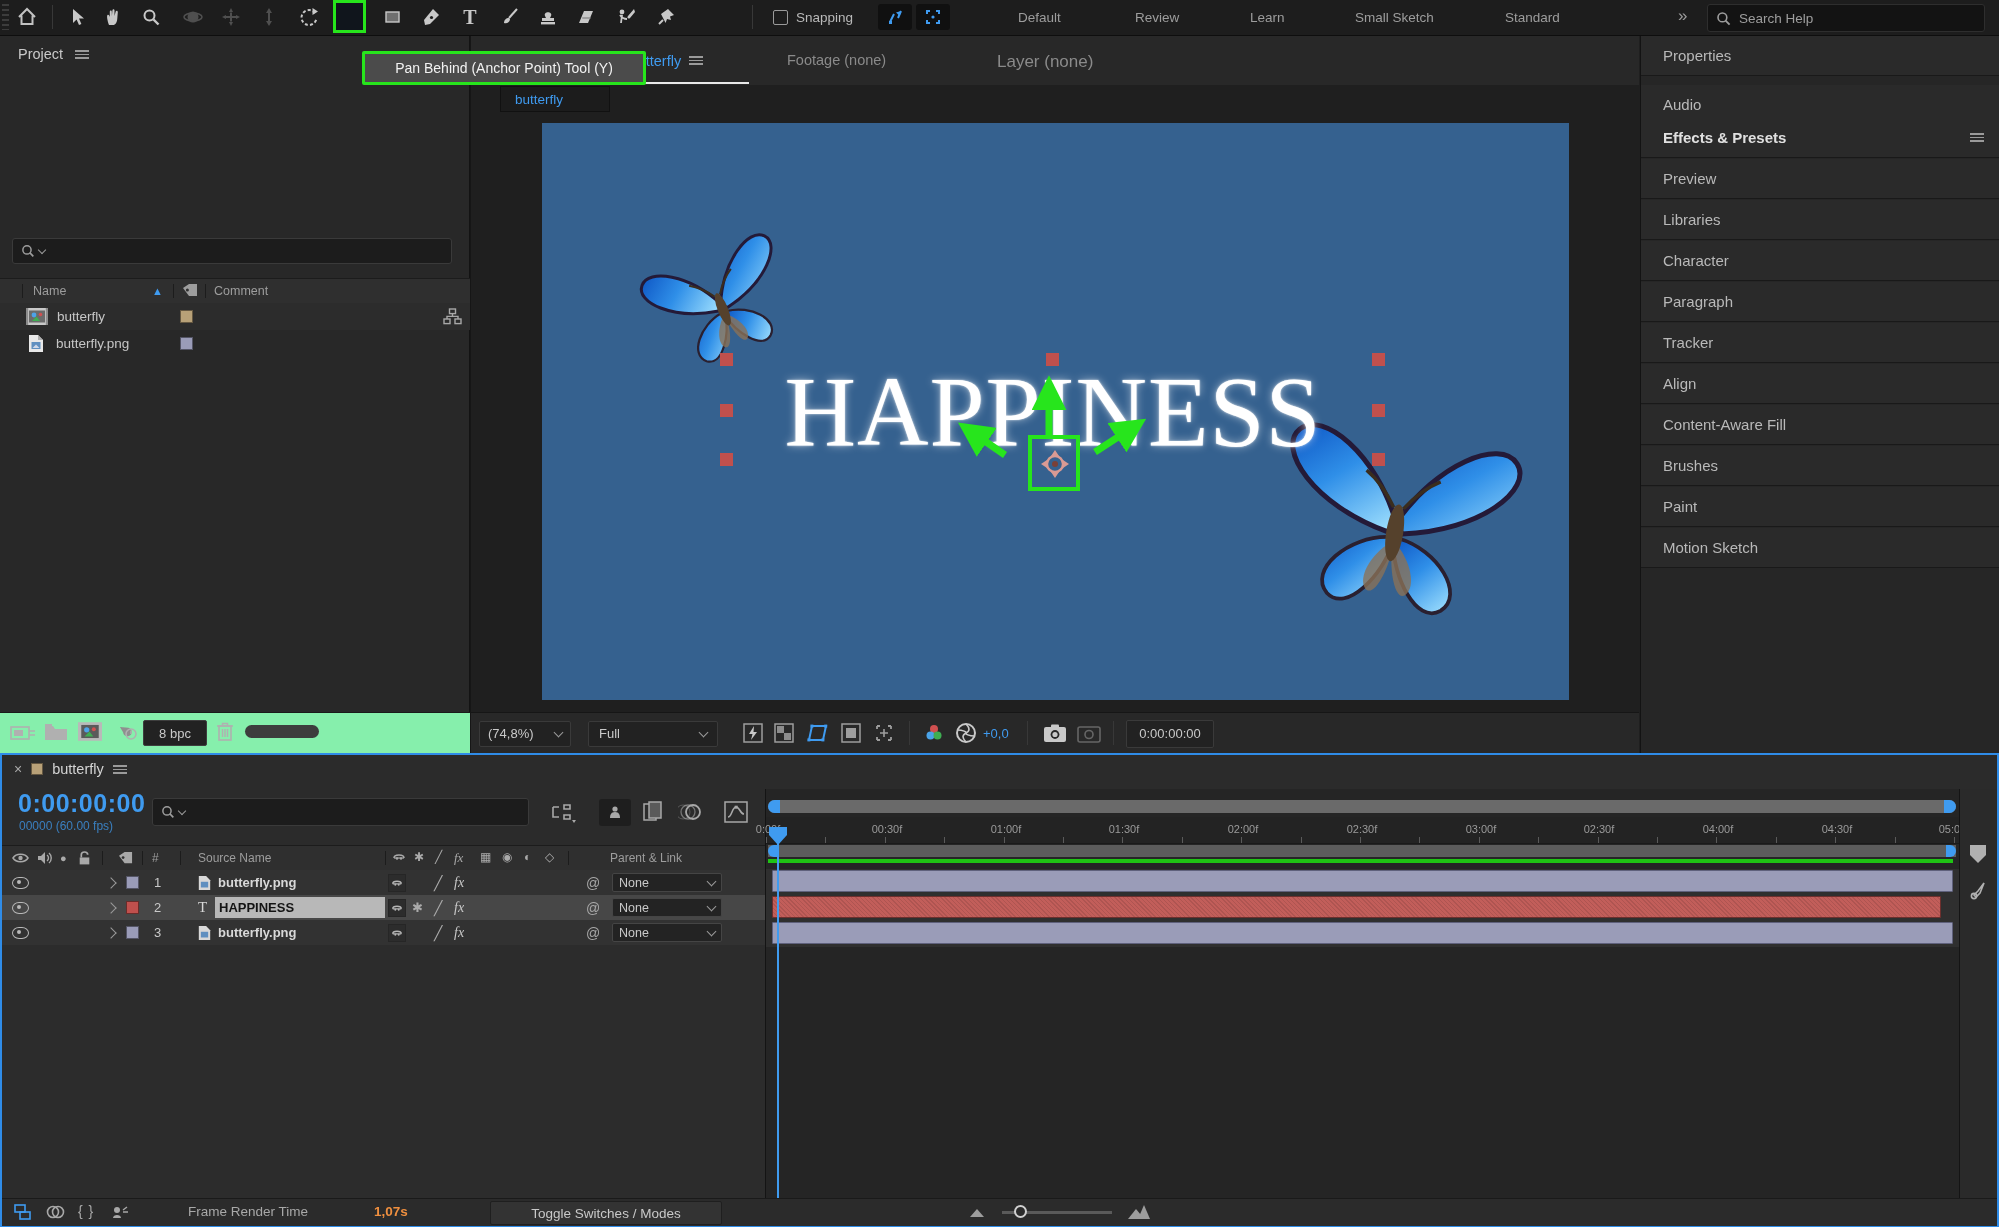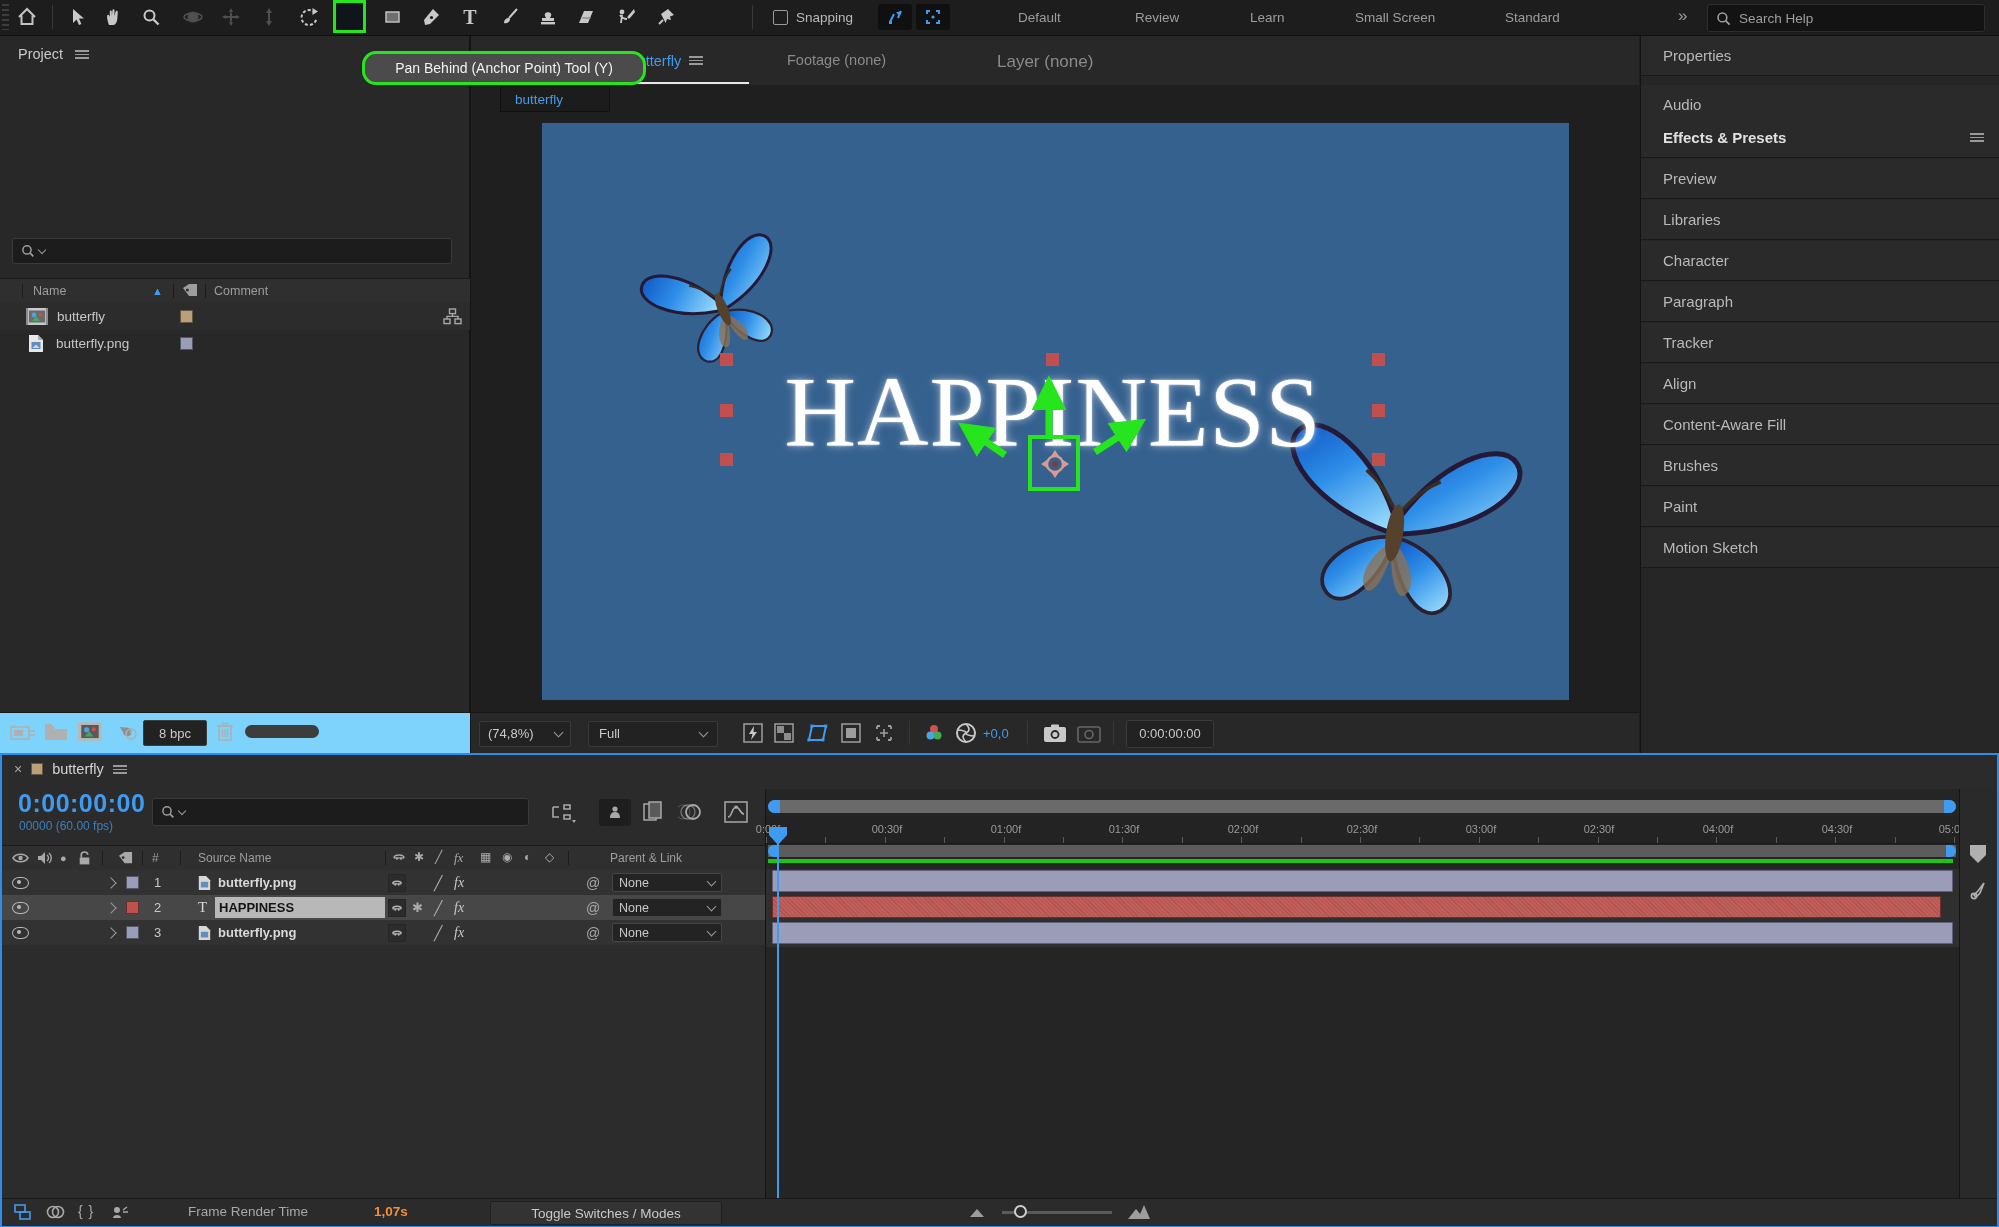--- a/index.html
+++ b/index.html
@@ -13,21 +13,21 @@
   .blue{color:#3f9bf0;}
   svg.ic{display:block;}
   
   #toolbar{position:absolute;left:0;top:0;width:1999px;height:35px;background:#1d1d1d;border-bottom:1px solid #0e0e0e;}
   .tool{position:absolute;top:3px;width:30px;height:28px;display:flex;align-items:center;justify-content:center;}
   .vsep{position:absolute;top:5px;width:1px;height:24px;background:#383838;}
   .wstab{position:absolute;top:0;height:34px;display:flex;align-items:center;font-size:13.5px;color:#9d9d9d;padding:0 10px;}
   .snapbox{position:absolute;top:4px;width:34px;height:26px;background:#101010;border-radius:3px;display:flex;align-items:center;justify-content:center;}
   #searchhelp{position:absolute;right:14px;top:4px;width:260px;height:26px;background:#131313;border:1px solid #2e2e2e;border-radius:3px;display:flex;align-items:center;gap:8px;padding:0 8px;color:#9d9d9d;font-size:13.5px;}
   
-  #tooltip{position:absolute;left:362px;top:51px;width:284px;height:34px;background:#4b4b4b;border:3px solid #27e51c;border-radius:14px;z-index:60;display:flex;align-items:center;justify-content:center;font-size:14px;color:#f2f2f2;box-sizing:border-box;}
+  #tooltip{position:absolute;left:362px;top:51px;width:284px;height:34px;background:#4b4b4b;border:3px solid #27e51c;border-radius:2px;z-index:60;display:flex;align-items:center;justify-content:center;font-size:14px;color:#f2f2f2;box-sizing:border-box;}
   #toolhl{position:absolute;left:333px;top:0px;width:33px;height:33px;border:3px solid #27e51c;box-sizing:border-box;z-index:55;background:#10151c;}
   
   .paneltab{font-size:14.5px;color:#c9c9c9;}
   .hamb{width:14px;height:9px;background:repeating-linear-gradient(#9a9a9a 0 1.6px,transparent 1.6px 3.6px);}
   .chev{width:7px;height:7px;border-right:1.6px solid #9a9a9a;border-bottom:1.6px solid #9a9a9a;transform:rotate(45deg);margin-top:-3px;}
   .colorchip{width:13px;height:13px;border:1px solid rgba(0,0,0,.45);box-sizing:border-box;}
   
   .prow{position:absolute;left:0;width:470px;height:27px;display:flex;align-items:center;font-size:13.5px;color:#c6c6c6;}
   
   .rpitem{position:absolute;left:0;width:359px;height:40px;background:#2a2a2a;border-bottom:1px solid #191919;display:flex;align-items:center;padding-left:22px;box-sizing:border-box;font-size:15px;color:#b9b9b9;}
@@ -192,21 +192,21 @@
     <div class="wstab" style="left:1008px">
         <span>Default</span>
       </div>
     <div class="wstab" style="left:1125px">
         <span>Review</span>
       </div>
     <div class="wstab" style="left:1240px">
         <span>Learn</span>
       </div>
     <div class="wstab" style="left:1345px">
-        <span>Small Screen</span>
+        <span>Small Sketch</span>
       </div>
     <div class="wstab" style="left:1495px">
         <span>Standard</span>
       </div>
     <div class="abs" style="left:1678px;top:6px;font-size:17px;color:#9d9d9d">»</div>
 
     <div id="searchhelp">
       <svg class="ic" width="15" height="15" viewBox="0 0 15 15">
           <circle cx="6.4" cy="6.4" r="4.4" fill="none" stroke="#9d9d9d" stroke-width="1.6"></circle>
           <path d="M9.6 9.6 L13.6 13.6" stroke="#9d9d9d" stroke-width="1.8"></path>
@@ -267,21 +267,21 @@
       <svg class="ic" style="margin-left:28px" width="16" height="19" viewBox="0 0 16 19">
           <path d="M1 1 H10 L15 6 V18 H1 Z" fill="#e8e8e8"></path>
           <path d="M10 1 L10 6 H15 Z" fill="#b0b0b0"></path>
           <rect x="3.5" y="8" width="9" height="7" fill="#5f8fc0"></rect>
           <path d="M4.5 14 L8 10.5 L11.5 14 Z" fill="#cfd8e8"></path>
         </svg>
       <span style="margin-left:12px">butterfly.png</span>
       <div class="colorchip" style="position:absolute;left:180px;background:#9a9cb8"></div>
     </div>
 
-    <div class="abs" style="left:0;top:676px;width:470px;height:41px;background:#7dd3fc;border-top:1px solid #1a1a1a;">
+    <div class="abs" style="left:0;top:676px;width:470px;height:41px;background:#86efac;border-top:1px solid #1a1a1a;">
       <svg class="ic abs" style="left:10px;top:10px" width="26" height="20" viewBox="0 0 26 20">
           <rect x="1" y="4" width="18" height="12" fill="none" stroke="#b0b0b0" stroke-width="1.6"></rect>
           <rect x="4" y="7" width="9" height="6" fill="#b0b0b0"></rect>
           <path d="M19 8 H25 M19 12 H25" stroke="#b0b0b0" stroke-width="1.6"></path>
         </svg>
       <svg class="ic abs" style="left:44px;top:9px" width="24" height="19" viewBox="0 0 24 19">
           <path d="M1 4 H9 L11 7 H23 V18 H1 Z" fill="#b0b0b0"></path>
           <path d="M1 2 H8 V4 H1 Z" fill="#b0b0b0"></path>
         </svg>
       <svg class="ic abs" style="left:78px;top:9px" width="24" height="19" viewBox="0 0 22 17">

